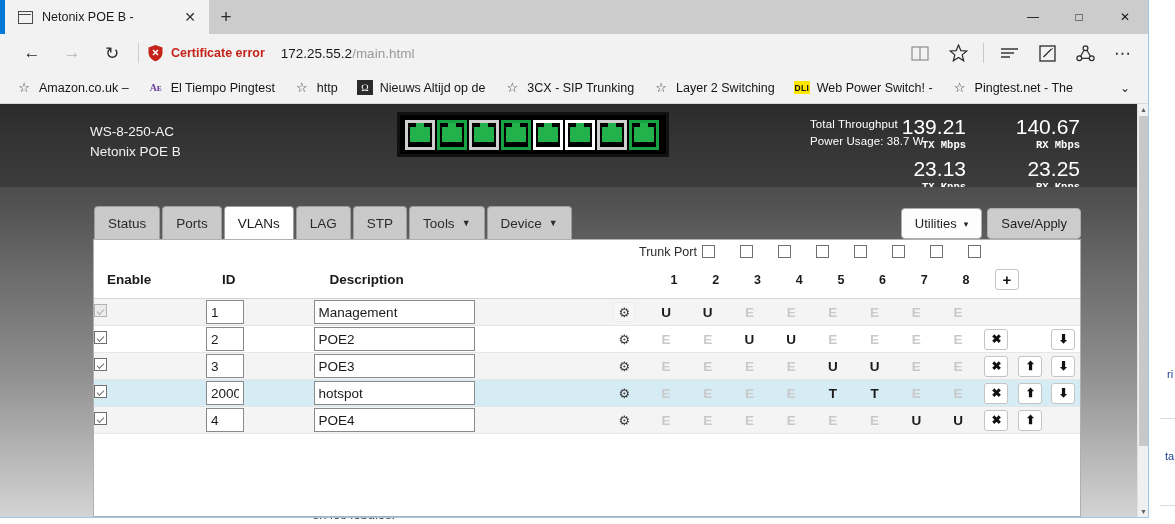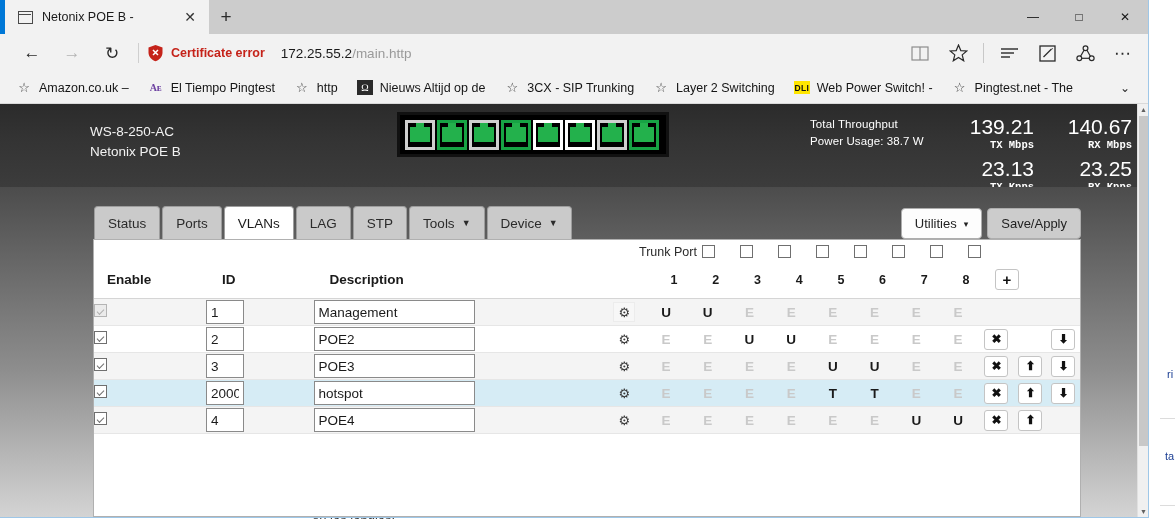--- a/index.html
+++ b/index.html
@@ -208,22 +208,22 @@
     width:8px; height:4px; background:#23b14c;
   }
   .throughput {
     position: absolute; left: 810px; top: 12px;
     color: #ffffff; font-size: 11.5px;
   }
   .tp-label { line-height: 17px; font-weight: normal; letter-spacing: .1px; }
   .tp-power { font-weight: bold; }
   .tp-power span { font-weight: normal; }
   .tp-nums {
-    position: absolute; left: 950px; top: 10px;
-    display: flex; gap: 14px; color: #fff;
+    position: absolute; left: 882px; top: 10px;
+    display: flex; gap: 30px; color: #fff;
   }
   .tp-col { text-align: right; width: 84px; }
   .tp-big { font-size: 21px; line-height: 25px; }
   .tp-sub { font-size: 10.5px; font-weight: bold; line-height: 13px; margin-bottom: 4px; font-family: Liberation Mono, monospace; }
 
   
   .dev-body {
     position: relative; height: 330px;
     background: linear-gradient(180deg,#4c4c4c 0%,#8d8d8d 55%,#d4d4d4 100%);
     width: 1164px;
@@ -419,21 +419,21 @@
       <span class="cert-shield">
         <svg width="17" height="18" viewBox="0 0 17 18">
           <path d="M8.5 1 L15.5 3.4 V8.6 C15.5 13 12.3 16 8.5 17.3 C4.7 16 1.5 13 1.5 8.6 V3.4 Z" fill="#c5231a"></path>
           <path d="M6 6 L11 11 M11 6 L6 11" stroke="#ffffff" stroke-width="1.5" fill="none"></path>
         </svg>
       </span>
       <span class="cert-text">Certificate error</span>
     </div>
 
     <div class="url">
-      <span>172.25.55.2</span><span class="path">/main.http</span>
+      <span>172.25.55.2</span><span class="path">/main.html</span>
     </div>
 
     <div class="navbar-right">
       <span class="icon">
         <svg width="18" height="15" viewBox="0 0 18 15">
             <rect x="1" y="1" width="16" height="13" fill="none" stroke="#8d8d8d" stroke-width="1.2"></rect>
             <line x1="9" y1="1" x2="9" y2="14" stroke="#8d8d8d" stroke-width="1.2"></line>
           </svg>
       </span>
       <span class="icon">

